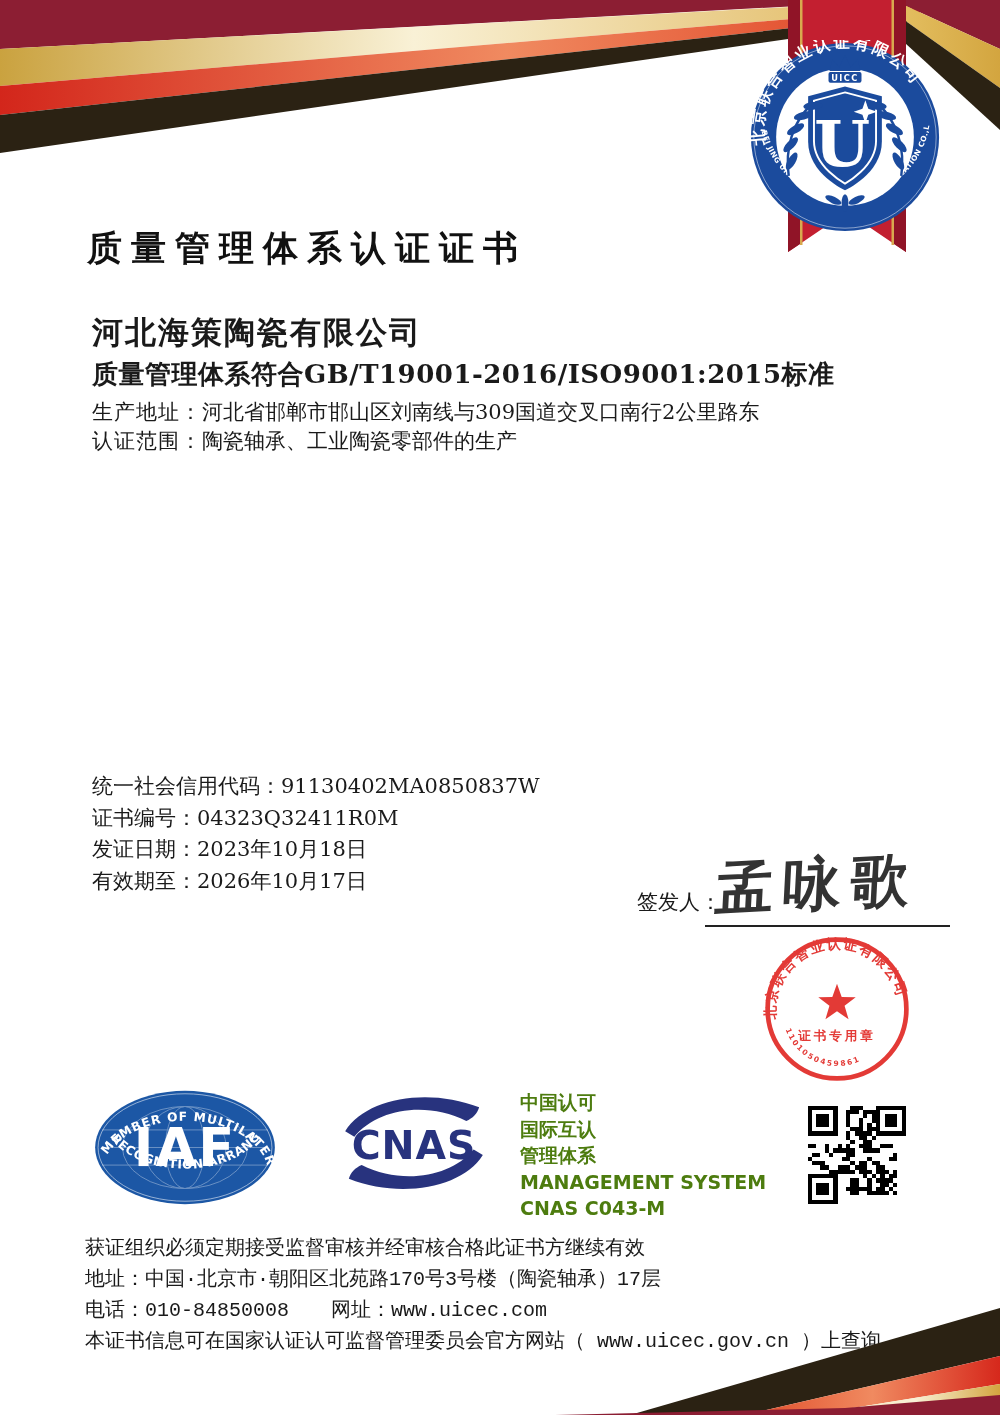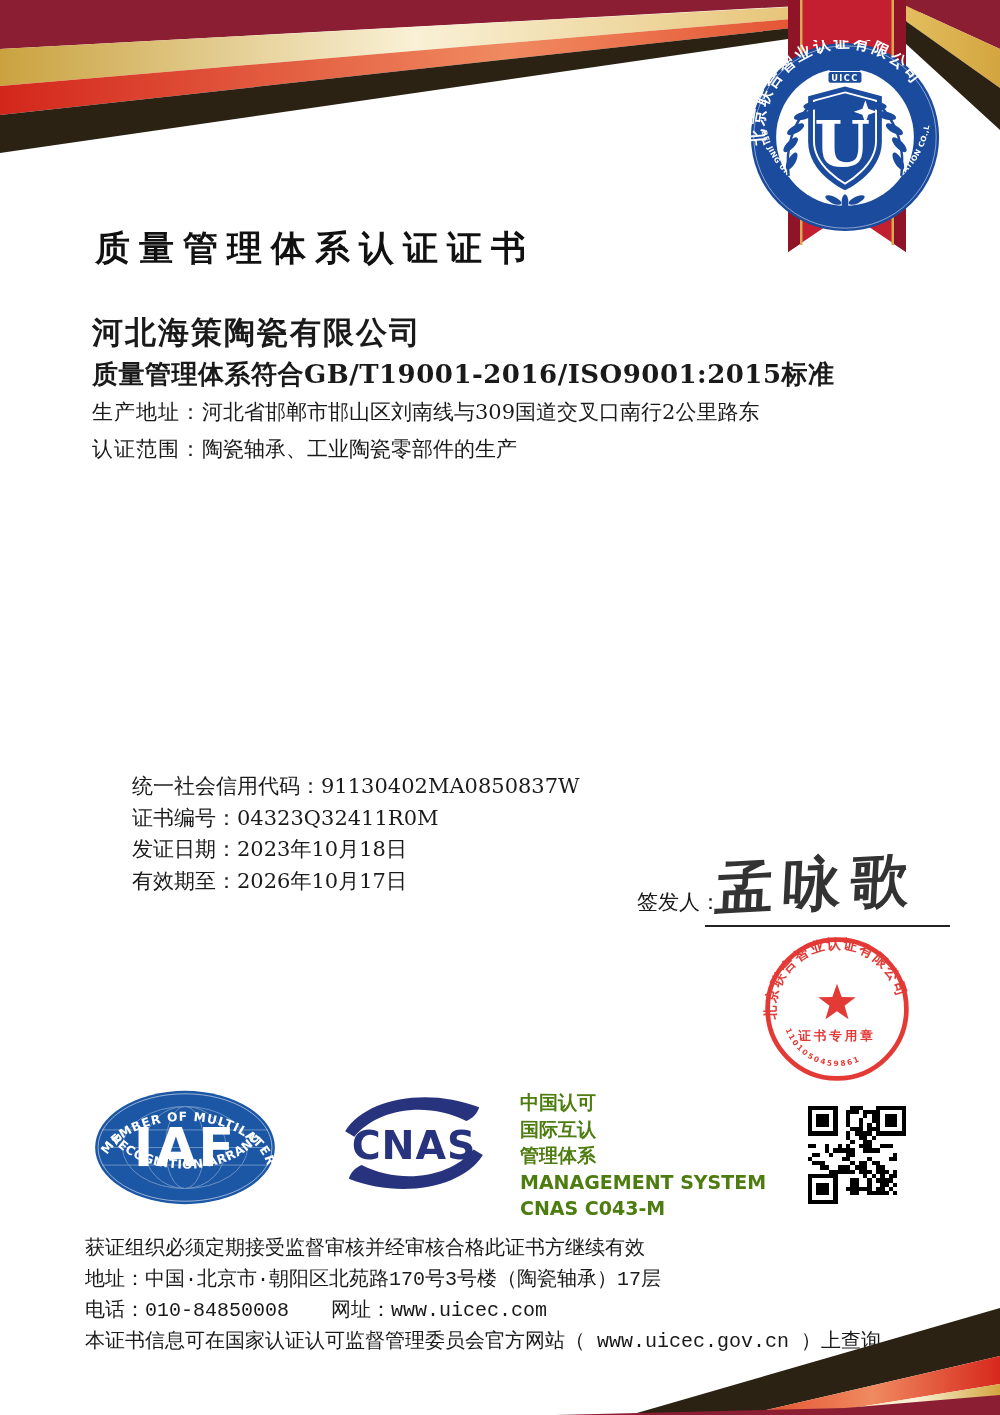--- a/index.html
+++ b/index.html
@@ -1,28 +1,28 @@
 <!DOCTYPE html>
 <html><head>
 <meta charset="utf-8">
 <style>
   html,body{margin:0;padding:0;background:#fff;}
   .page{position:relative;width:1000px;height:1415px;background:#fff;overflow:hidden;
         font-family:"DejaVu Serif","Liberation Serif",serif;color:#1a1a1a;}
   .abs{position:absolute;}
   
-  .cert-title{left:95px;top:225px;font-size:35px;font-weight:bold;letter-spacing:9px;color:#111;}
+  .cert-title{left:87px;top:225px;font-size:35px;font-weight:bold;letter-spacing:9px;color:#111;}
   .company-name{left:92px;top:312px;font-size:31px;font-weight:bold;letter-spacing:2px;}
   .standard-line{left:92px;top:357px;font-size:26px;font-weight:bold;letter-spacing:0.5px;}
   
   .addr-block{left:92px;top:398px;font-size:21px;line-height:29px;}
-  .scope-row{margin-top:8px;}
+  .scope-row{margin-top:0;}
   .row-label{letter-spacing:1px;}
   
-  .details-block{left:92px;top:771px;font-size:21px;line-height:31.5px;margin-left:40px;}
+  .details-block{left:92px;top:771px;font-size:21px;line-height:31.5px;}
   
   .signer-label{left:637px;top:888px;font-size:21px;}
   .signature-text{left:715px;top:845px;width:240px;font-size:58px;font-weight:bold;
       color:#333;transform:rotate(-3deg) skewX(-6deg);letter-spacing:10px;white-space:nowrap;}
   .signature-line{left:705px;top:925px;width:245px;height:2px;background:#222;}
   
   .accred-text{left:520px;top:1089px;font-size:19px;line-height:26.5px;font-weight:bold;
       font-family:"DejaVu Sans","Liberation Sans",sans-serif;color:#4d7c0f;}
   
   .footer-block{left:85px;top:1233px;font-size:20px;line-height:31px;font-family:Liberation Mono, monospace;}

